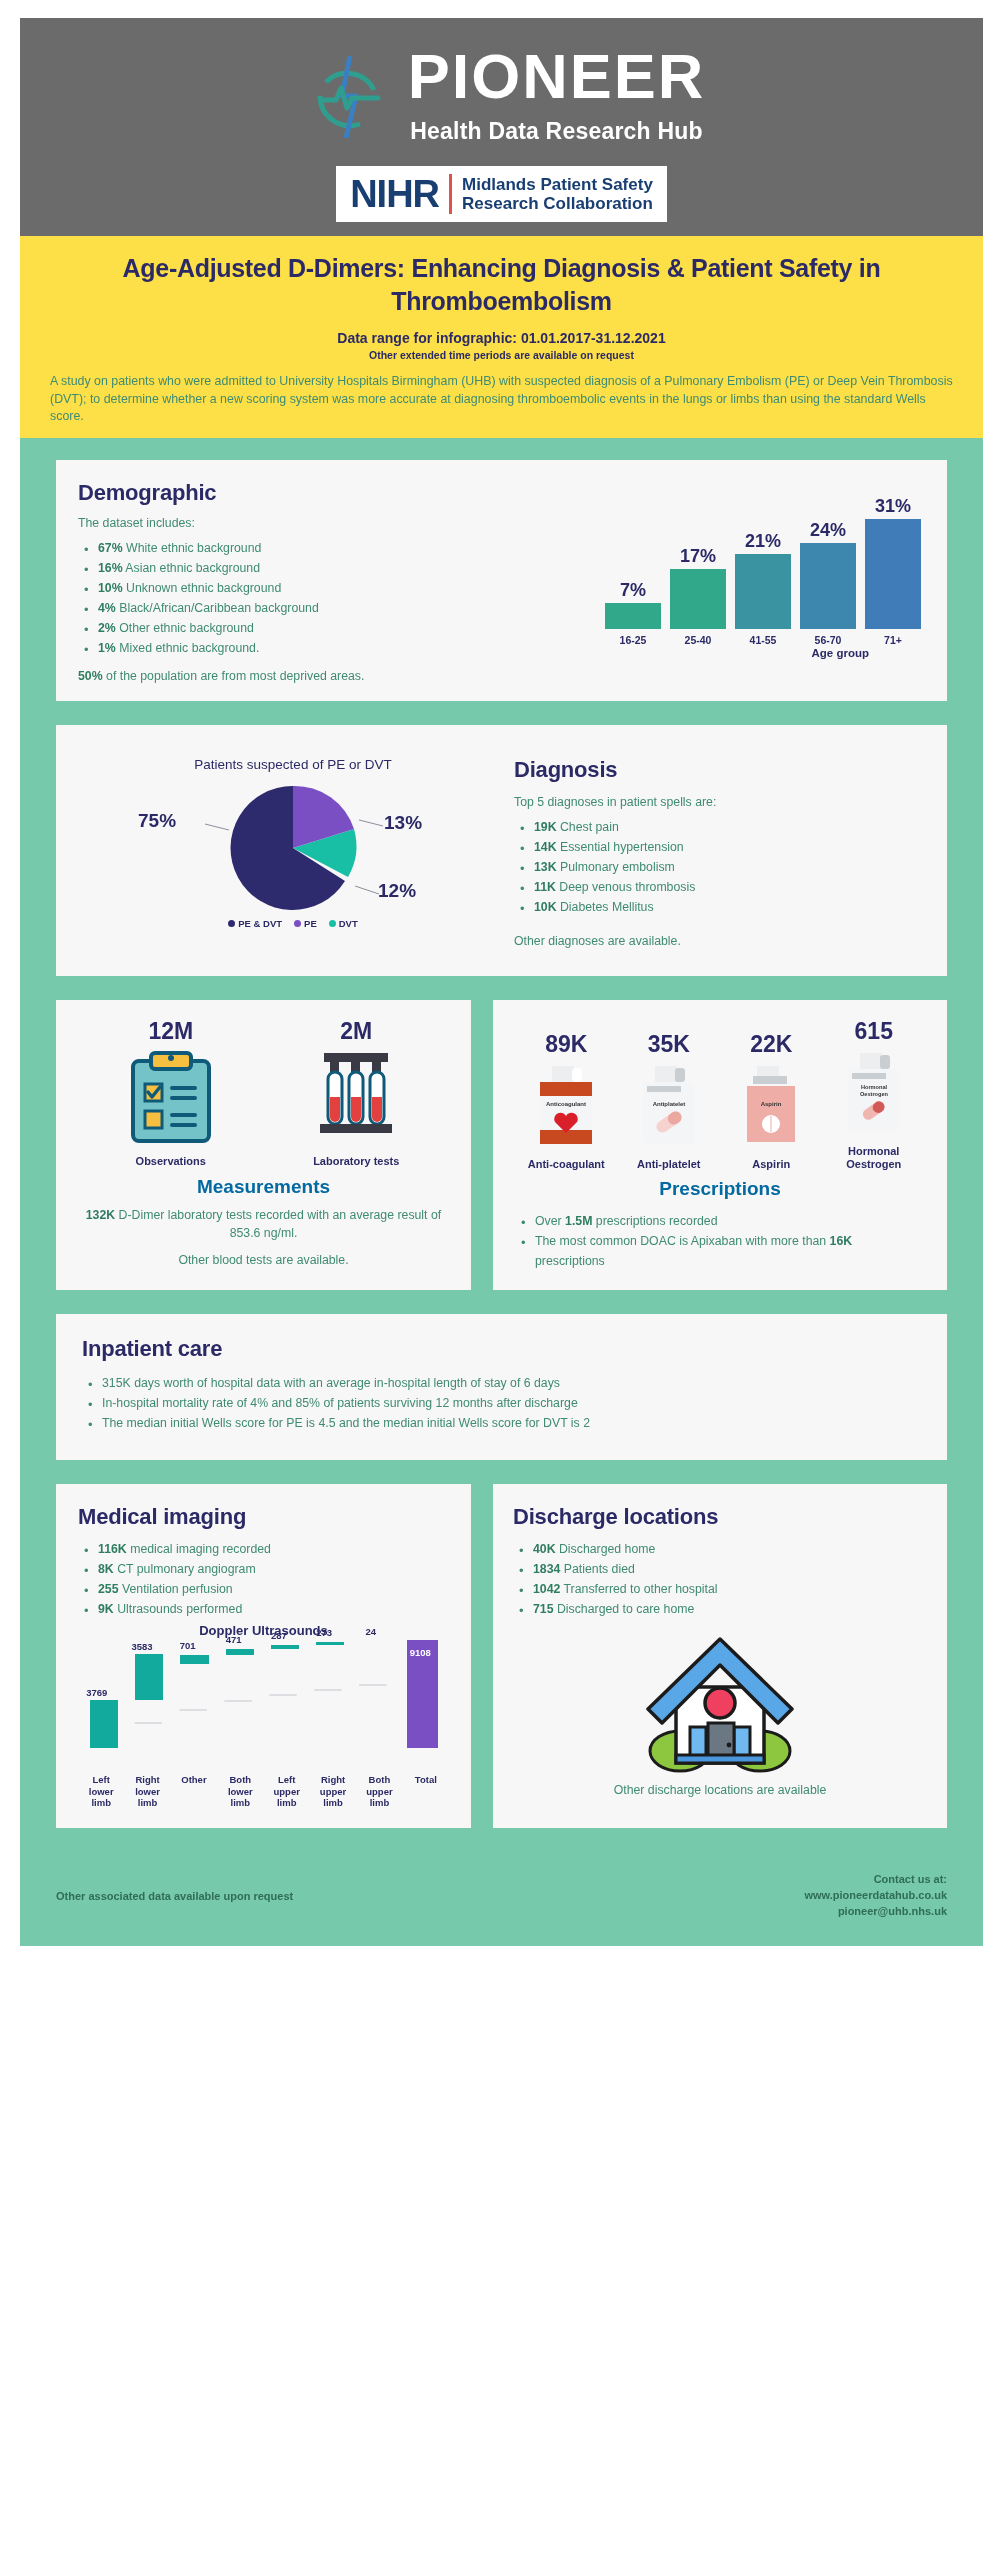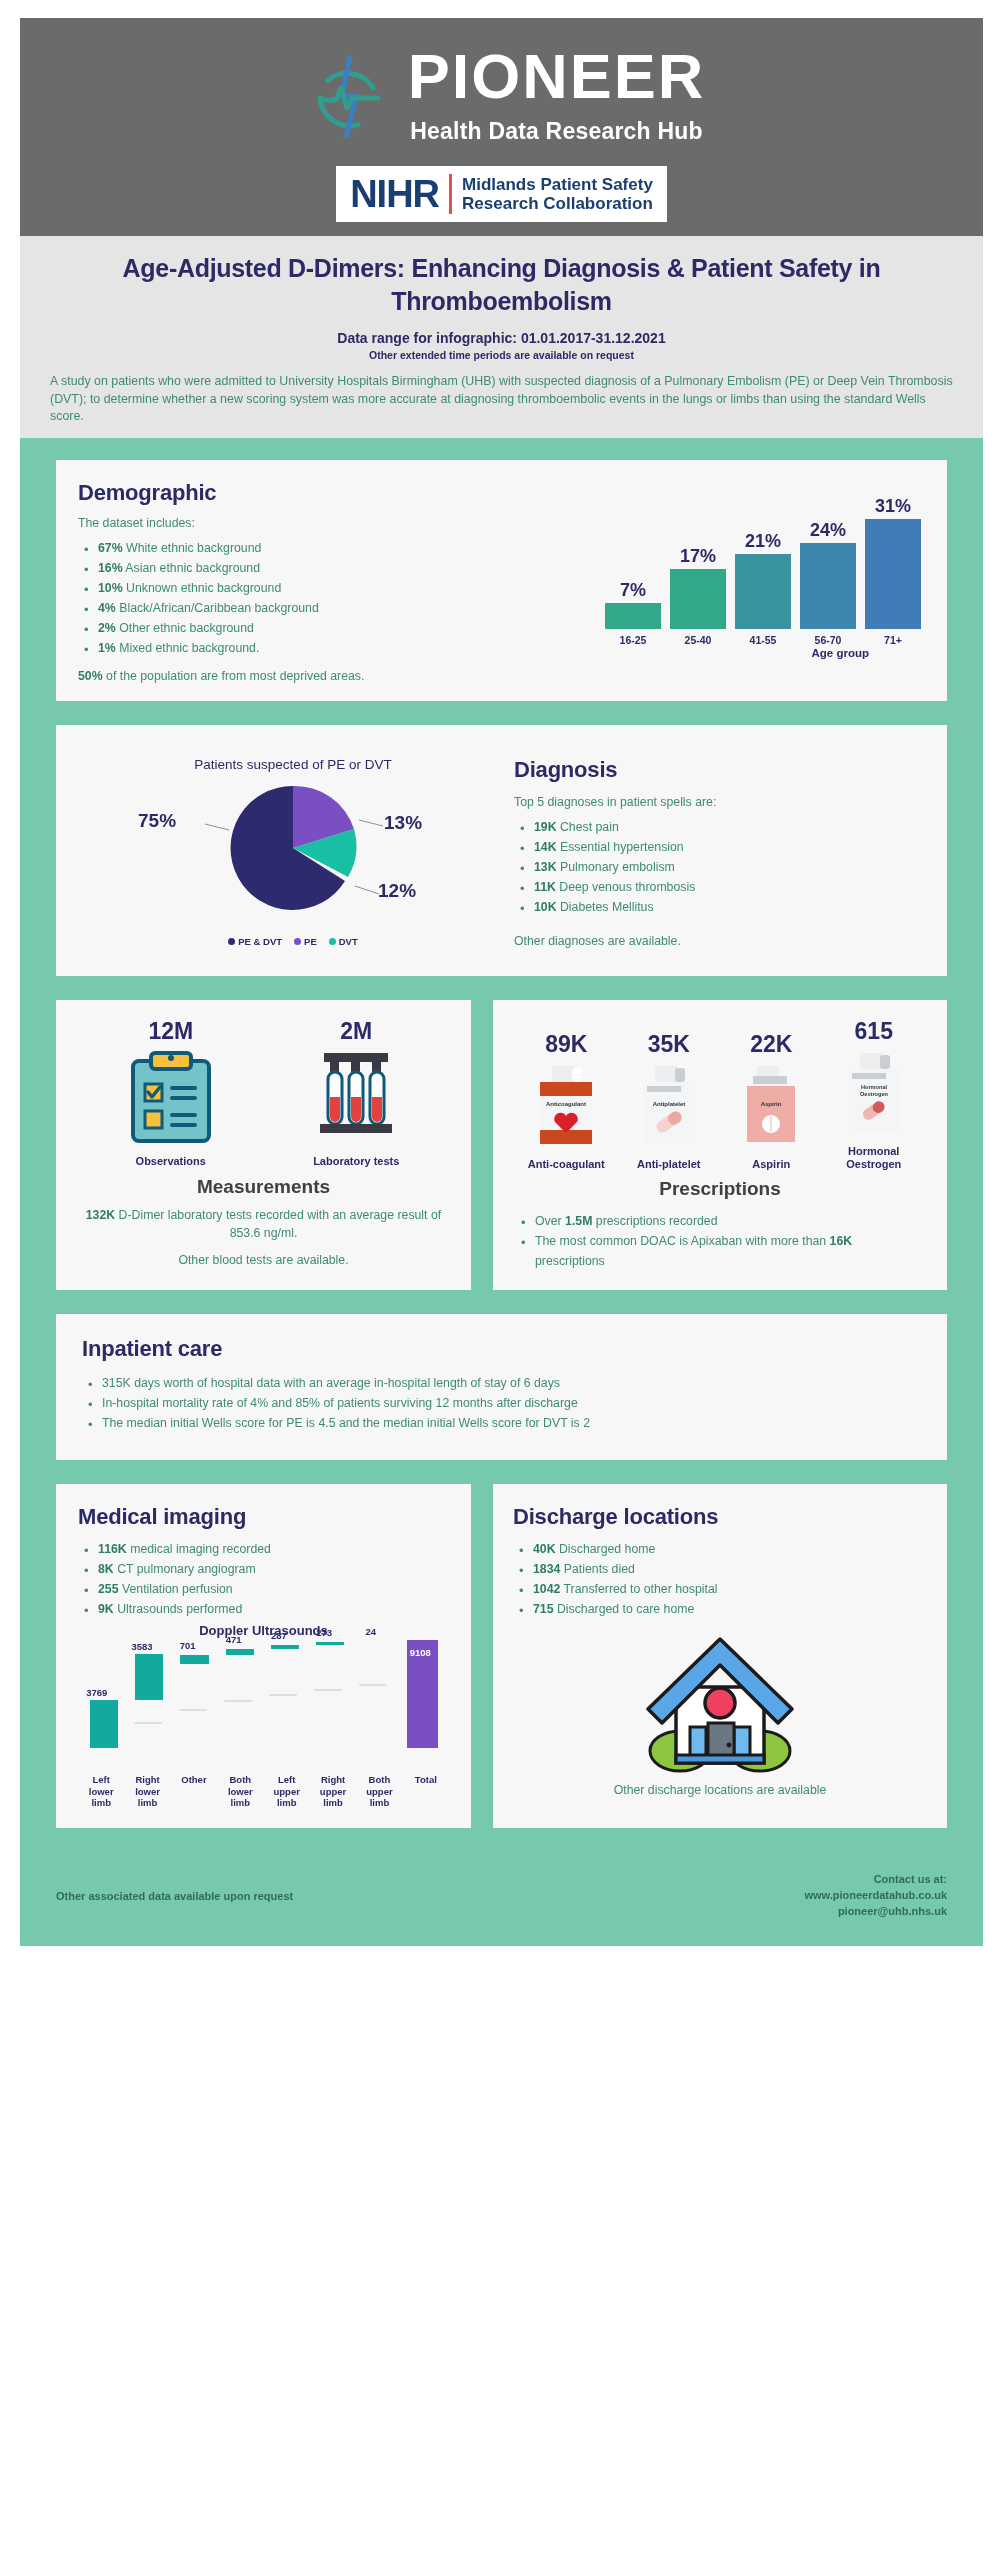--- a/index.html
+++ b/index.html
@@ -64,21 +64,21 @@
   .nihr-lines { display: flex; flex-direction: column; line-height: 1.12; }
   .nihr-lines span {
     color: #193e72;
     font-size: 17px;
     font-weight: 700;
   }
 
   
   .titleblock {
     margin: 0 20px;
-    background: #e5e5e5;
+    background: #fde047;
     padding: 16px 30px 12px 30px;
     text-align: center;
   }
   .main-title {
     color: #2b2a66;
     font-size: 25px;
     font-weight: 700;
     line-height: 1.32;
     letter-spacing: -0.3px;
   }
@@ -114,21 +114,21 @@
     margin-bottom: 24px;
   }
 
   h2.section-h {
     color: #2b2a66;
     font-size: 22px;
     font-weight: 700;
     letter-spacing: -0.2px;
   }
   h3.section-h-sm {
-    color: #404040;
+    color: #0369a1;
     font-size: 19px;
     font-weight: 700;
   }
   ul.green-list { list-style: none; margin-top: 7px; }
   ul.green-list li {
     color: #3f8b72;
     font-size: 12.3px;
     line-height: 1.62;
     padding-left: 20px;
     position: relative;
@@ -206,21 +206,21 @@
     position: absolute;
     color: #2b2a66;
     font-size: 19px;
     font-weight: 700;
   }
   .pie-legend {
     display: flex;
     gap: 12px;
     justify-content: center;
     align-items: center;
-    margin-top: 18px;
+    margin-top: 0;
   }
   .pie-legend span {
     color: #2b2a66;
     font-size: 9.5px;
     font-weight: 700;
     display: flex;
     align-items: center;
     gap: 3px;
   }
   .dot { width: 7px; height: 7px; border-radius: 50%; display: inline-block; }

